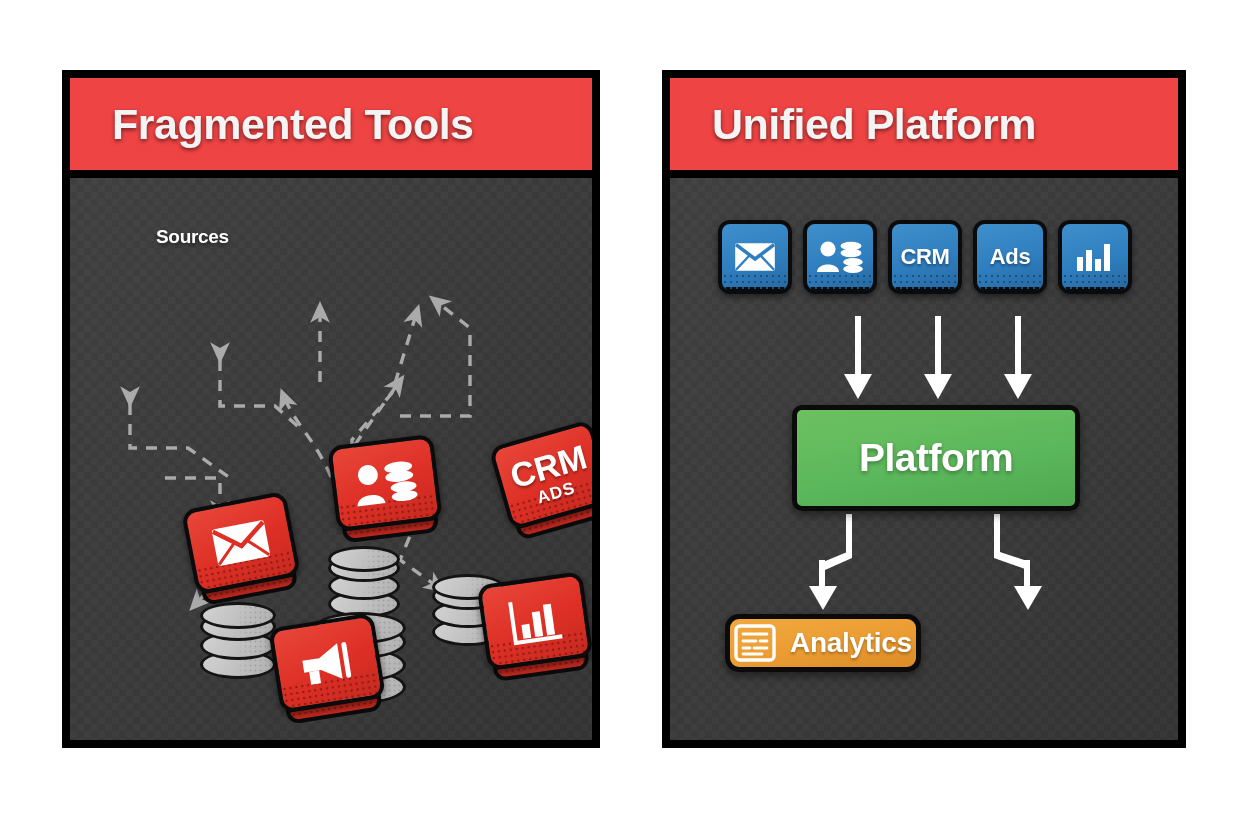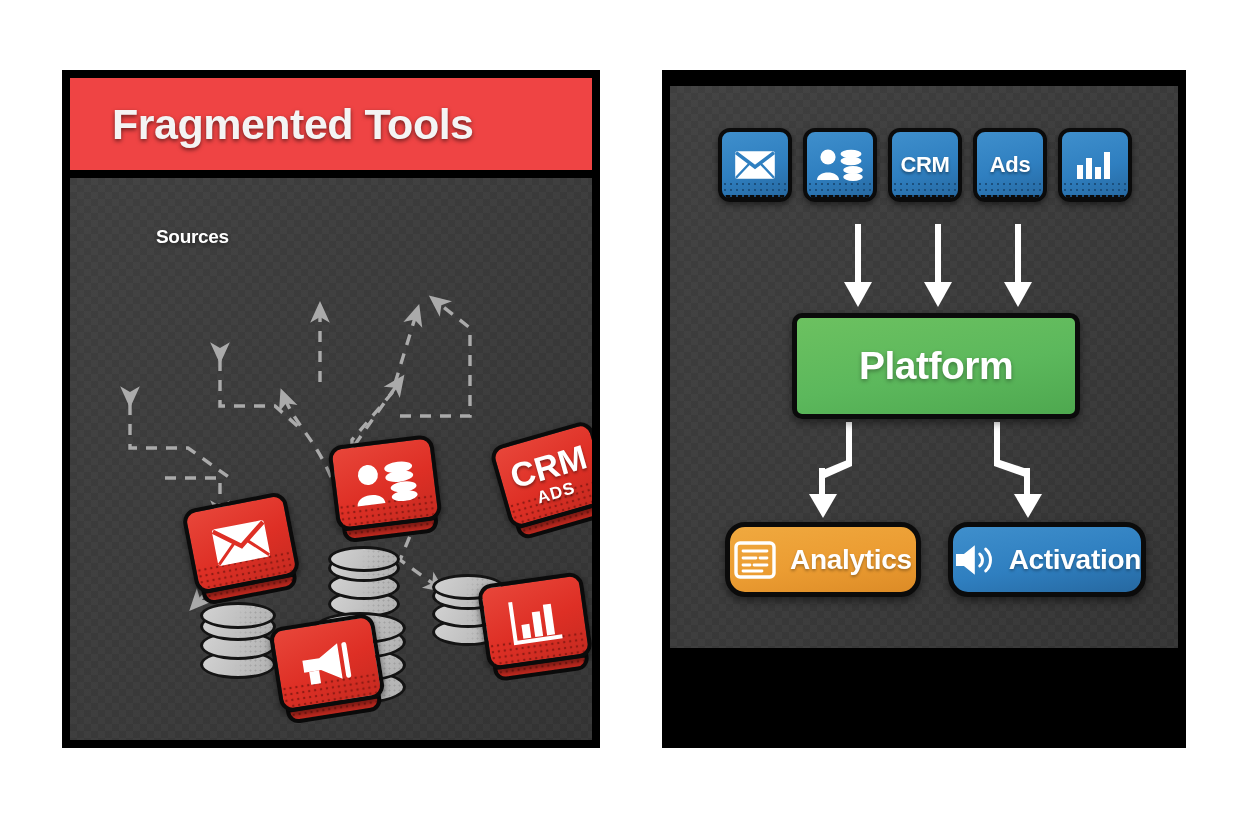--- a/index.html
+++ b/index.html
@@ -191,23 +191,23 @@
     text-align:center;
   }
   #platform-box .plabel{
     color:#ffffff;font-size:39px;font-weight:bold;letter-spacing:-0.5px;
     text-shadow:0 2px 4px rgba(0,0,0,.35);
   }
 
   
   .outcome{
     position:absolute;
-    height:75px;
+    height:58px;
     border:5px solid #0b0b0b;
-    border-radius:20px;
+    border-radius:14px;
     box-sizing:border-box;
     display:flex;align-items:center;justify-content:center;
     gap:14px;
     z-index:4;
     box-shadow:0 4px 8px rgba(0,0,0,.45);
   }
   .outcome .olabel{
     color:#fff;font-size:28px;font-weight:bold;letter-spacing:-0.3px;
     text-shadow:0 2px 3px rgba(0,0,0,.3);
   }
@@ -345,20 +345,23 @@
         <div class="disc" style="top:36px;height:34px;"></div>
         <div class="disc" style="top:13px;height:34px;"></div>
         <div class="disc" style="top:0px;height:32px;"></div>
       </div>
 
     </div>
   </div>
 
   <div class="panel" id="panel-right">
 
+    <div class="panel-header">
+      <span class="panel-title">Unified Platform</span>
+    </div>
 
     <div class="panel-body">
 
       <svg class="flow" viewBox="0 0 508 562">
         <g fill="#ffffff">
 
           <g>
             <rect x="185" y="138" width="6" height="62"></rect>
             <path d="M174 196 L202 196 L188 221 Z"></path>
           </g>
@@ -448,27 +451,17 @@
             <path d="M9 17 L22 17"></path>
             <path d="M26 17 L33 17"></path>
             <path d="M9 24 L16 24"></path>
             <path d="M20 24 L33 24"></path>
             <path d="M9 30 L28 30"></path>
           </g>
         </svg>
         <span class="olabel">Analytics</span>
       </div>
 
-      <div class="outcome" id="outcome-activation">
-        <svg width="42" height="36" viewBox="0 0 42 36">
-          <path d="M3 12 L11 12 L22 3 L22 33 L11 24 L3 24 Z" fill="#fff"></path>
-          <g fill="none" stroke="#fff" stroke-width="3" stroke-linecap="round">
-            <path d="M27 12 A 8 8 0 0 1 27 24"></path>
-            <path d="M33 7 A 15 15 0 0 1 33 29"></path>
-          </g>
-        </svg>
-        <span class="olabel">Activation</span>
-      </div>
 
     </div>
   </div>
 
 </div>
 
 </body></html>

